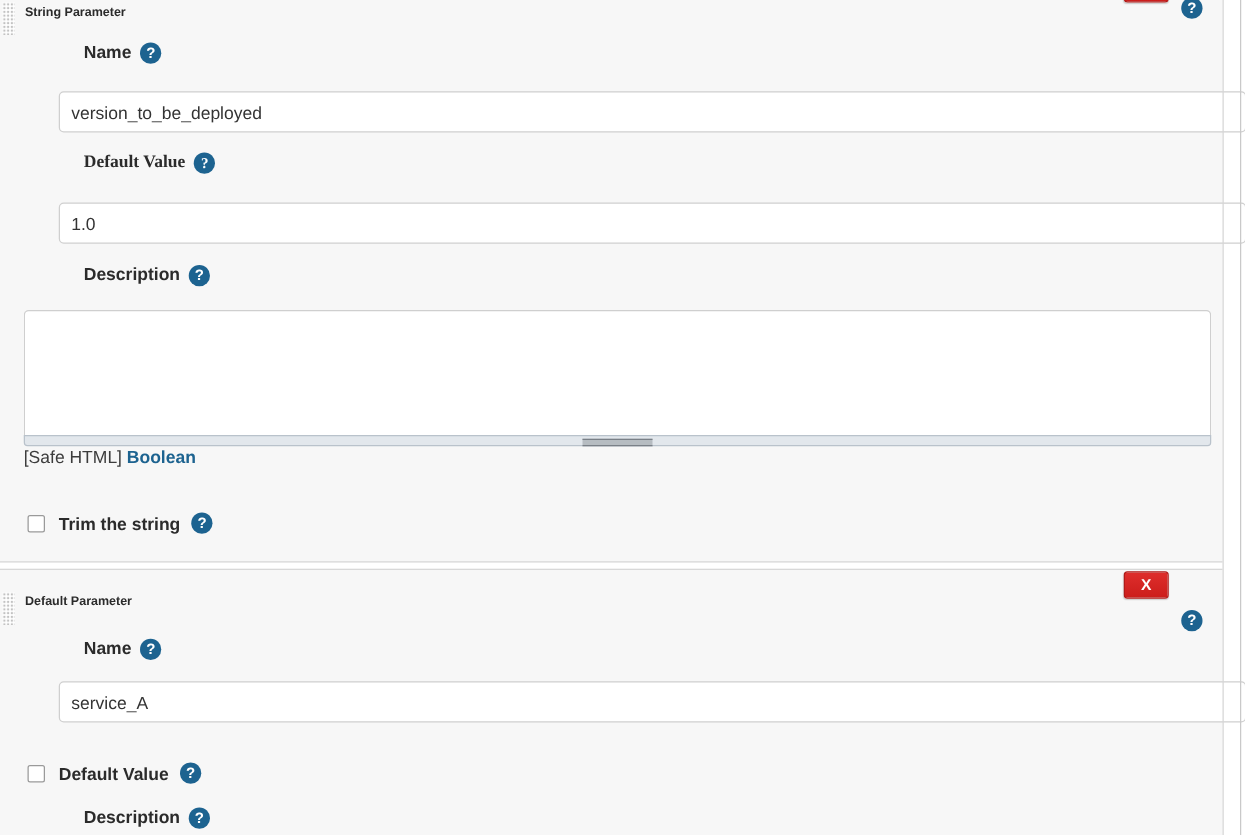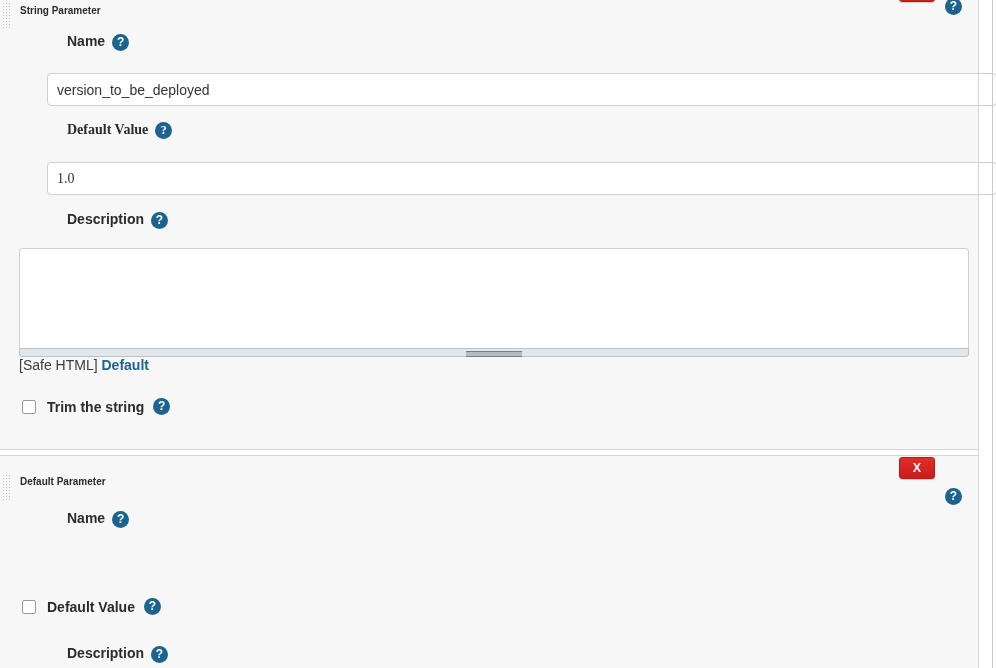--- a/index.html
+++ b/index.html
@@ -202,20 +202,21 @@
     cursor: pointer;
   }
 
   
   .check-row {
     position: absolute;
     left: 22px;
     display: flex;
     align-items: center;
     white-space: nowrap;
+    margin-top: 12px;
   }
   .cbox {
     -webkit-appearance: none;
     appearance: none;
     width: 14px;
     height: 14px;
     margin: 0;
     box-sizing: border-box;
     background: #ffffff;
     border: 1px solid #9a9a9a;
@@ -257,33 +258,33 @@
     <span class="help-icon abs" style="left:945px; top:4px;">?</span>
 
     <div class="field-label" style="top:39px;">
       <span>Name</span><span class="help-icon">?</span>
     </div>
     <input class="text-input" style="top: 79px;" type="text" value="version_to_be_deployed">
 
     <div class="field-label" style="top:128px;font-family:Liberation Serif, serif;">
       <span>Default Value</span><span class="help-icon">?</span>
     </div>
-    <input class="text-input" style="top: 168px; font-family: Liberation Serif, serif;" type="text" value="1.0">
+    <input class="text-input" style="top: 168px;" type="text" value="1.0">
 
     <div class="field-label" style="top:217px;">
       <span>Description</span><span class="help-icon">?</span>
     </div>
     <div class="textarea-wrap" style="top:254px;">
       <textarea class="text-area" style=""></textarea>
       <div class="resize-bar"></div>
     </div>
 
     <div class="safehtml-line" style="top:363px;">
       <span>[Safe HTML]</span>
-      <a class="preview-link">Default</a>
+      <a class="preview-link">Boolean</a>
     </div>
 
     <div class="check-row" style="top:404px;">
       <input class="cbox" type="checkbox" style="">
       <span class="check-label">Trim the string</span>
       <span class="help-icon">?</span>
     </div>
   </div>
 
   <div class="param-block second" style="top:455px; height:213px;">
@@ -292,20 +293,21 @@
 
     <div class="block-title" style="top:20px;">Default Parameter</div>
 
     <button class="btn-delete" style="left:899px; top:1px;">X</button>
 
     <span class="help-icon abs" style="left:945px; top:32px;">?</span>
 
     <div class="field-label" style="top:54px;">
       <span>Name</span><span class="help-icon">?</span>
     </div>
+    <input class="text-input" style="top: 89px;" type="text" value="service_A">
 
     <div class="check-row" style="top:142px;">
       <input class="cbox" type="checkbox" style="">
       <span class="check-label">Default Value</span>
       <span class="help-icon">?</span>
     </div>
 
     <div class="field-label" style="top:189px;">
       <span>Description</span><span class="help-icon">?</span>
     </div>

